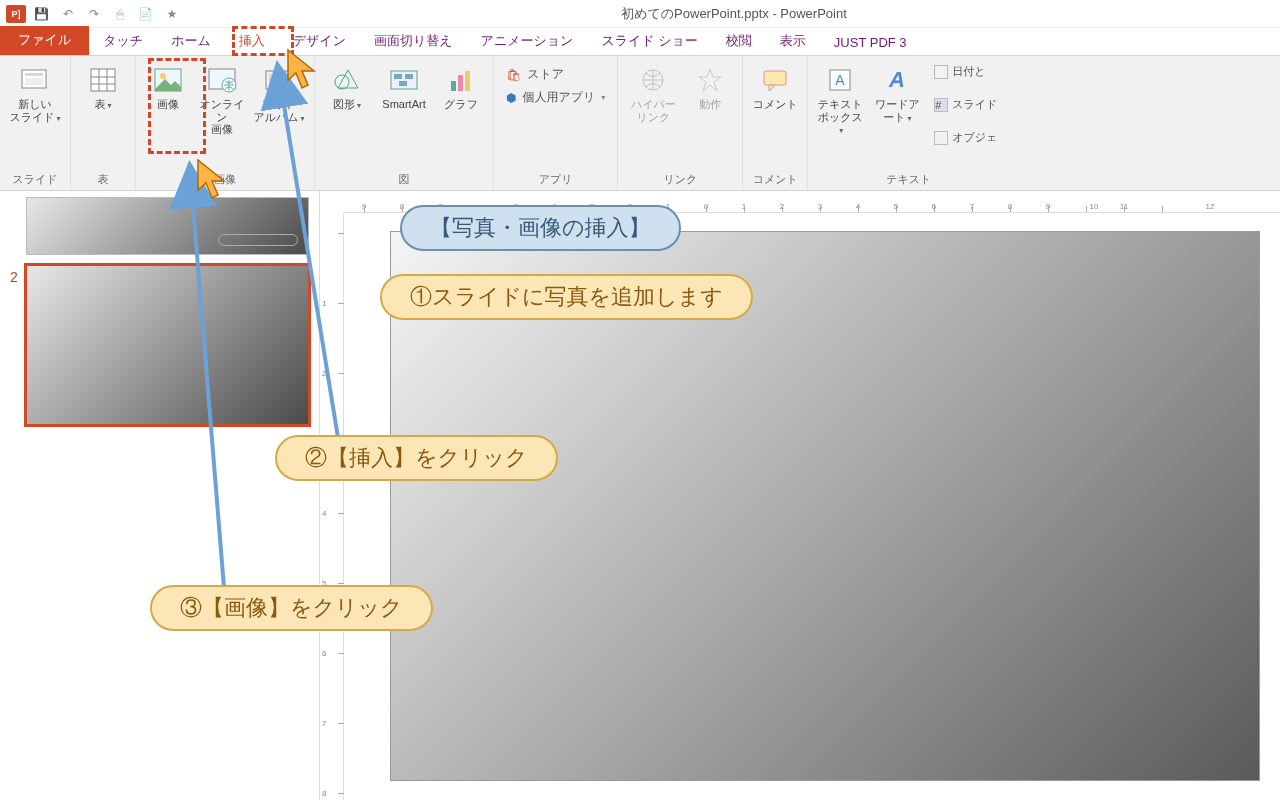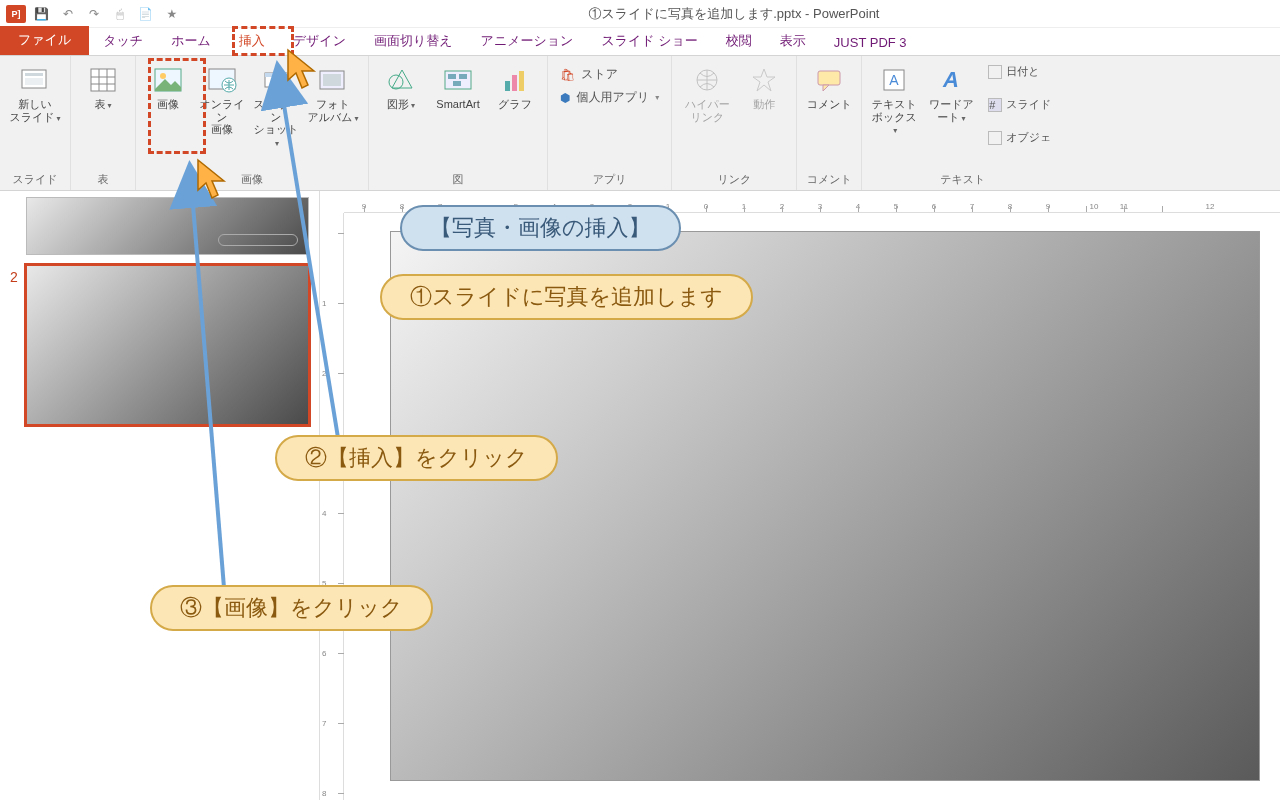--- a/index.html
+++ b/index.html
@@ -53,21 +53,21 @@
 <div class="titlebar">
   <div class="qat">
     <span class="qat-icon pp-ico">P]</span>
     <span class="qat-icon">💾</span>
     <span class="qat-icon">↶</span>
     <span class="qat-icon">↷</span>
     <span class="qat-icon">🖱</span>
     <span class="qat-icon">📄</span>
     <span class="qat-icon">★</span>
   </div>
-  <div class="title">①スライドに写真を追加します.pptx - PowerPoint</div>
+  <div class="title">初めてのPowerPoint.pptx - PowerPoint</div>
 </div>
 
 <div class="tabs">
   <span class="tab file">ファイル</span>
   <span class="tab">タッチ</span>
   <span class="tab">ホーム</span>
   <span class="tab active">挿入</span>
   <span class="tab">デザイン</span>
   <span class="tab">画面切り替え</span>
   <span class="tab">アニメーション</span>
@@ -128,32 +128,20 @@
       <div class="rbtn sm">
         <div class="ic">
             <svg width="30" height="26">
               <rect x="2" y="2" width="26" height="20" fill="#eef6ff" stroke="#888"></rect>
               <circle cx="22" cy="18" r="7" fill="#fff" stroke="#5aa"></circle>
               <path d="M17 18 h10 M22 13 v10 M18 14 q4 4 8 0 M18 22 q4 -4 8 0" stroke="#5aa" fill="none"></path>
             </svg>
           </div>
         <div class="lbl" style="white-space:pre-line">オンライン
 画像</div>
-      </div>
-      <div class="rbtn sm">
-        <div class="ic">
-            <svg width="30" height="26">
-              <rect x="4" y="6" width="22" height="14" fill="#fff" stroke="#888"></rect>
-              <rect x="4" y="6" width="22" height="4" fill="#c5d9ee"></rect>
-              <circle cx="22" cy="20" r="5" fill="#fff" stroke="#888"></circle>
-              <circle cx="22" cy="20" r="2" fill="#888"></circle>
-            </svg>
-          </div>
-        <div class="lbl dd" style="white-space:pre-line">スクリーン
-ショット</div>
       </div>
       <div class="rbtn">
         <div class="ic">
             <svg width="30" height="26">
               <rect x="2" y="4" width="24" height="18" fill="#eef" stroke="#888"></rect>
               <rect x="5" y="7" width="18" height="12" fill="#cfd8dc"></rect>
             </svg>
           </div>
         <div class="lbl dd" style="white-space:pre-line">フォト
 アルバム</div>

